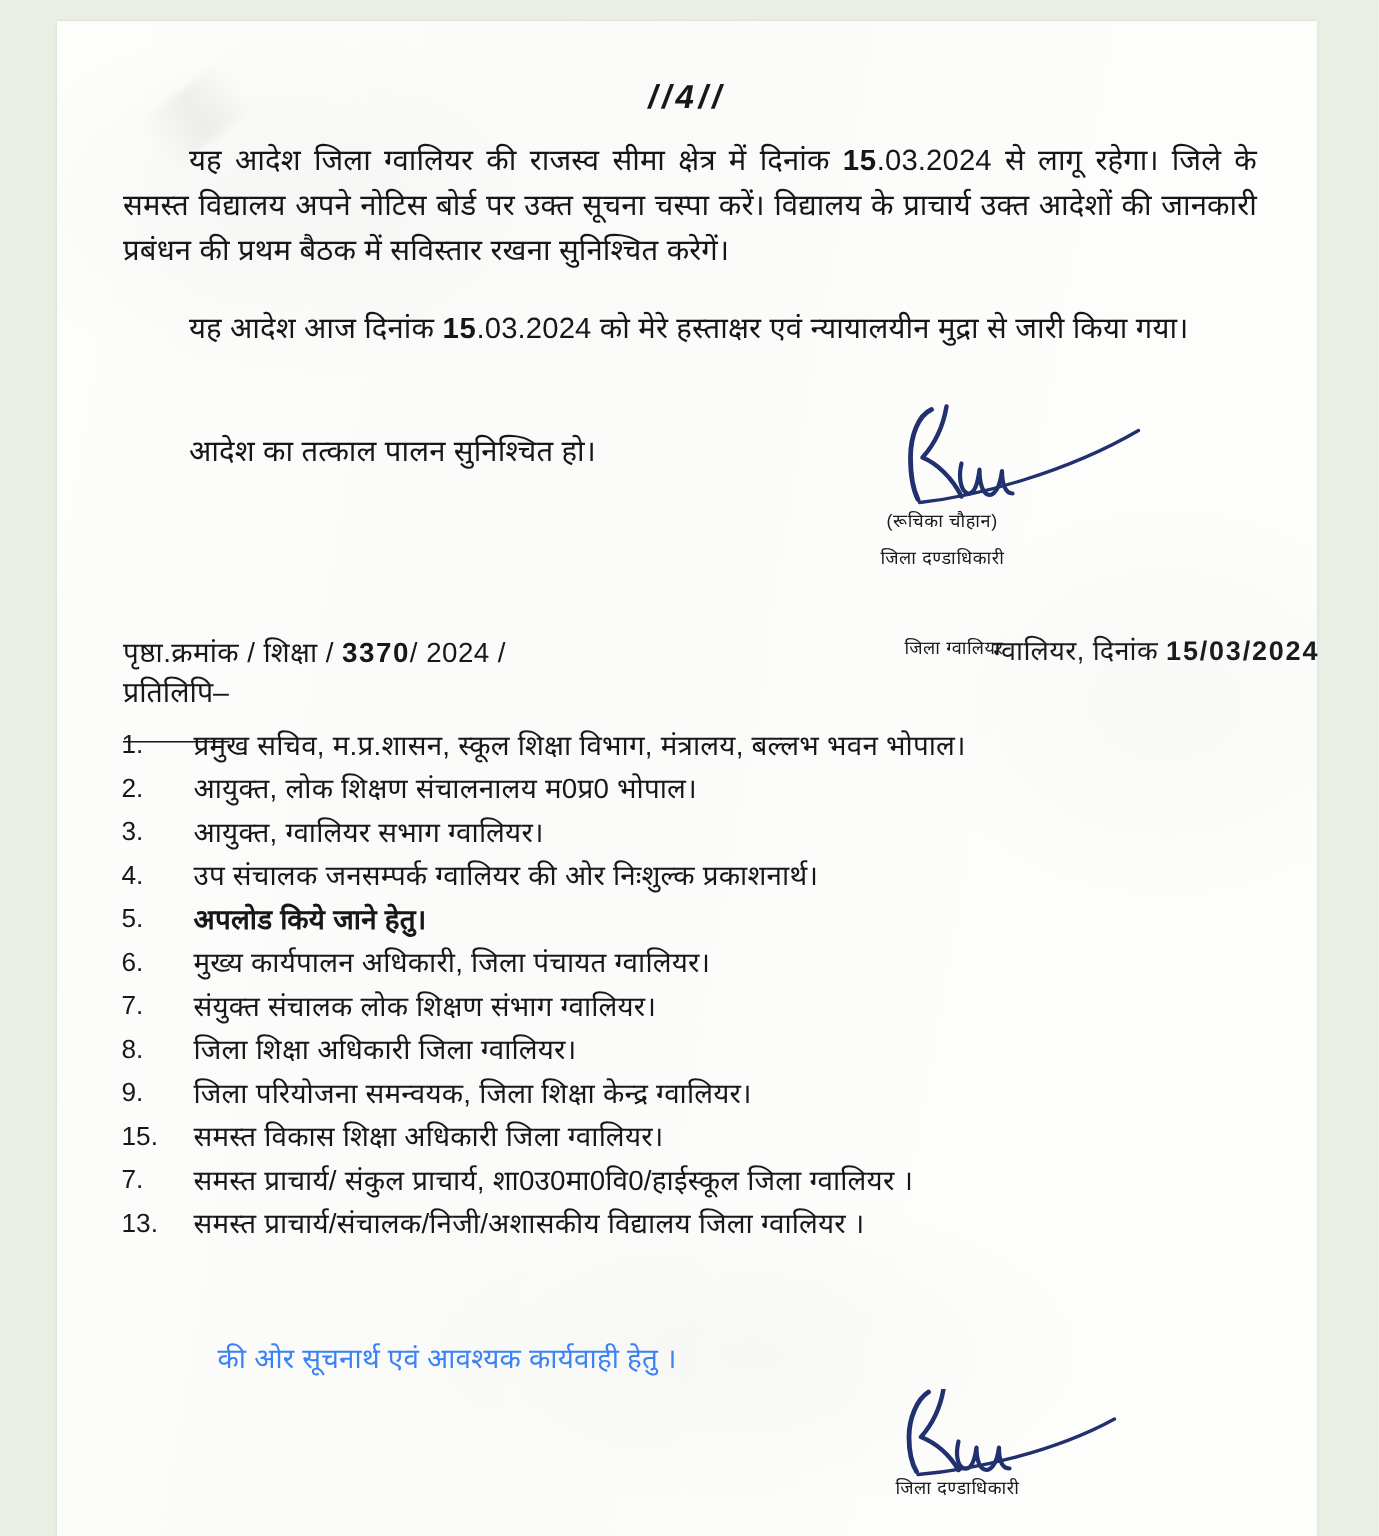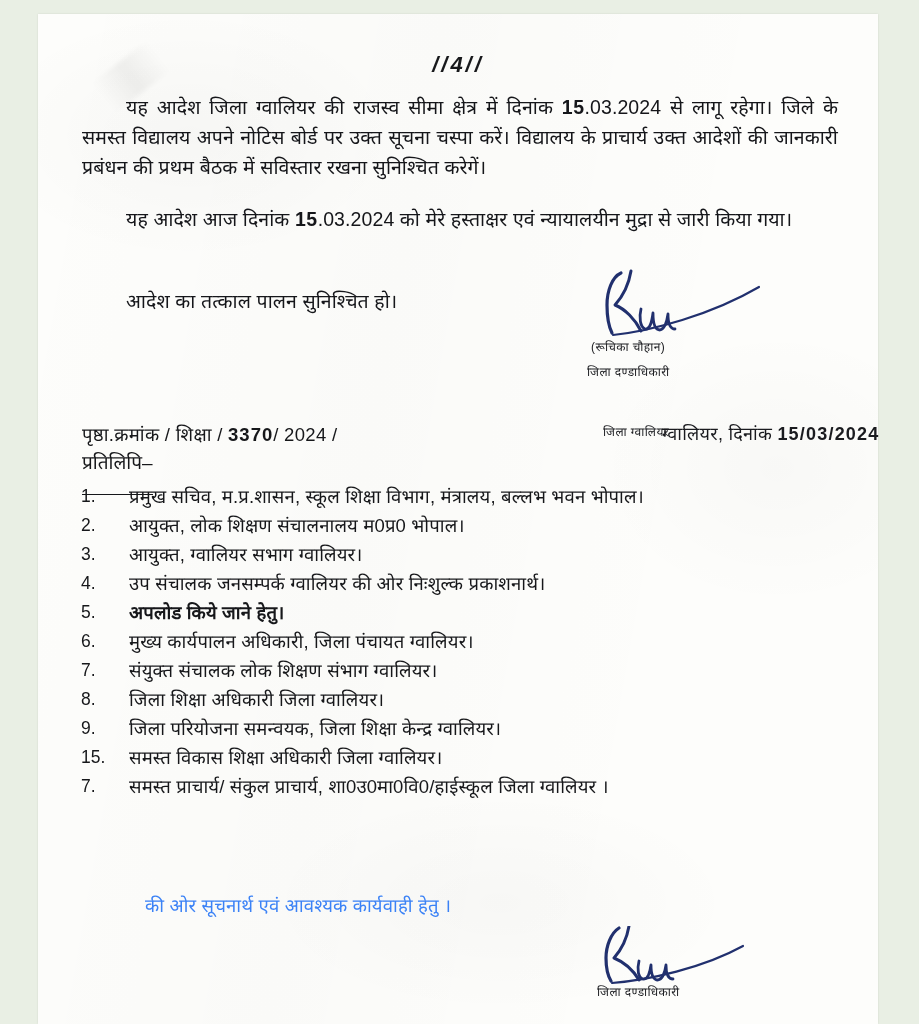--- a/index.html
+++ b/index.html
@@ -318,20 +318,24 @@
             <div class="recipient-text"><span>जिला परियोजना समन्वयक, जिला शिक्षा केन्द्र ग्वालियर।</span></div>
           </div>
           <div class="recipient-row hindi">
             <div class="recipient-num">15.</div>
             <div class="recipient-text"><span>समस्त विकास शिक्षा अधिकारी जिला ग्वालियर।</span></div>
           </div>
           <div class="recipient-row hindi">
             <div class="recipient-num">7.</div>
             <div class="recipient-text"><span>समस्त प्राचार्य/ संकुल प्राचार्य, शा0उ0मा0वि0/हाईस्कूल जिला ग्वालियर ।</span></div>
           </div>
+          <div class="recipient-row hindi">
+            <div class="recipient-num">13.</div>
+            <div class="recipient-text"><span>समस्त प्राचार्य/संचालक/निजी/अशासकीय विद्यालय जिला ग्वालियर ।</span></div>
+          </div>
         </div>
 
       <div id="closing-note" class="hindi">की ओर सूचनार्थ एवं आवश्यक कार्यवाही हेतु ।</div>
 
       <div id="sign-block-2">
         <svg class="sig-svg" width="200" height="60" viewBox="0 0 200 60">
           <path class="ink" stroke-width="3.2" stroke-linecap="round" stroke-linejoin="round" d="M28 2 C20 7, 15 20, 15 32 C15 42, 17 50, 20 55"></path>
           <path class="ink" stroke-width="3" stroke-linecap="round" stroke-linejoin="round" d="M38 0 C36 12, 31 23, 23 32 C33 36, 42 44, 48 54"></path>
           <path class="ink" stroke-width="2.8" stroke-linecap="round" stroke-linejoin="round" d="M48 35 C46 43, 47 52, 52 53 C57 54, 59 46, 60 39 C60 47, 62 54, 67 54 C72 53, 74 46, 75 39 C75 47, 77 53, 82 53"></path>
           <path class="ink" stroke-width="2.2" stroke-linecap="round" d="M21 57 C58 54, 112 42, 152 20"></path>

